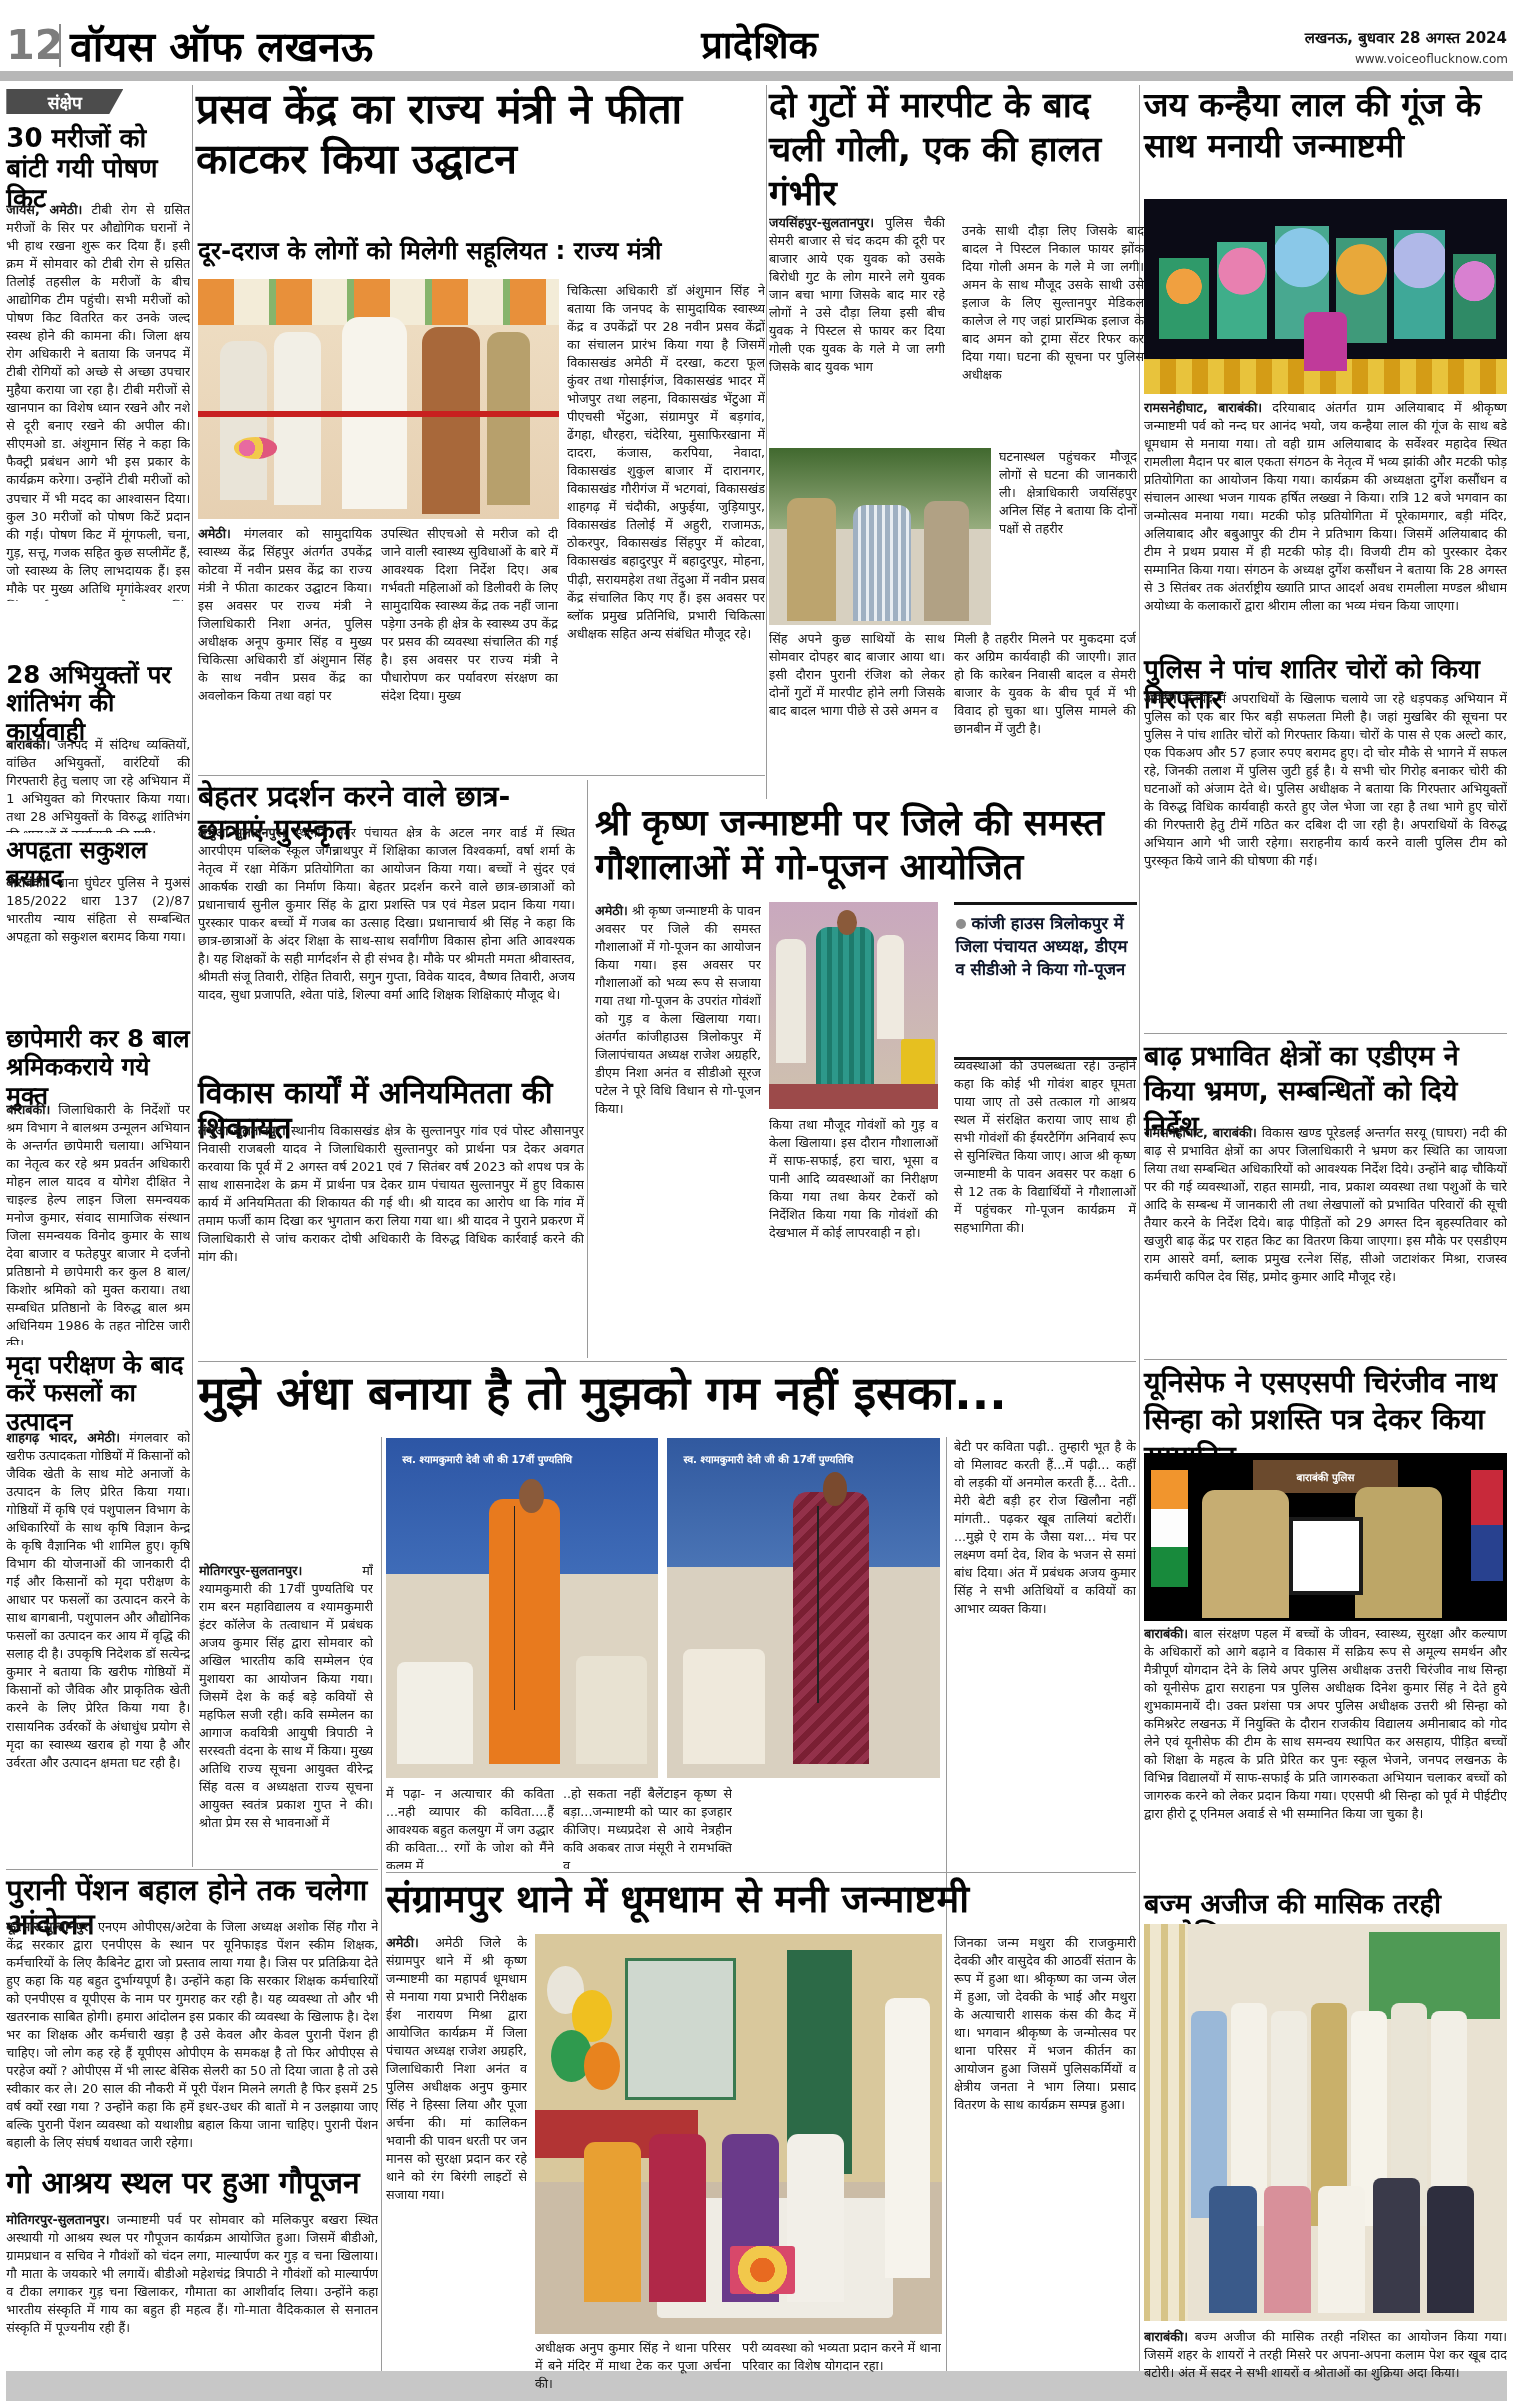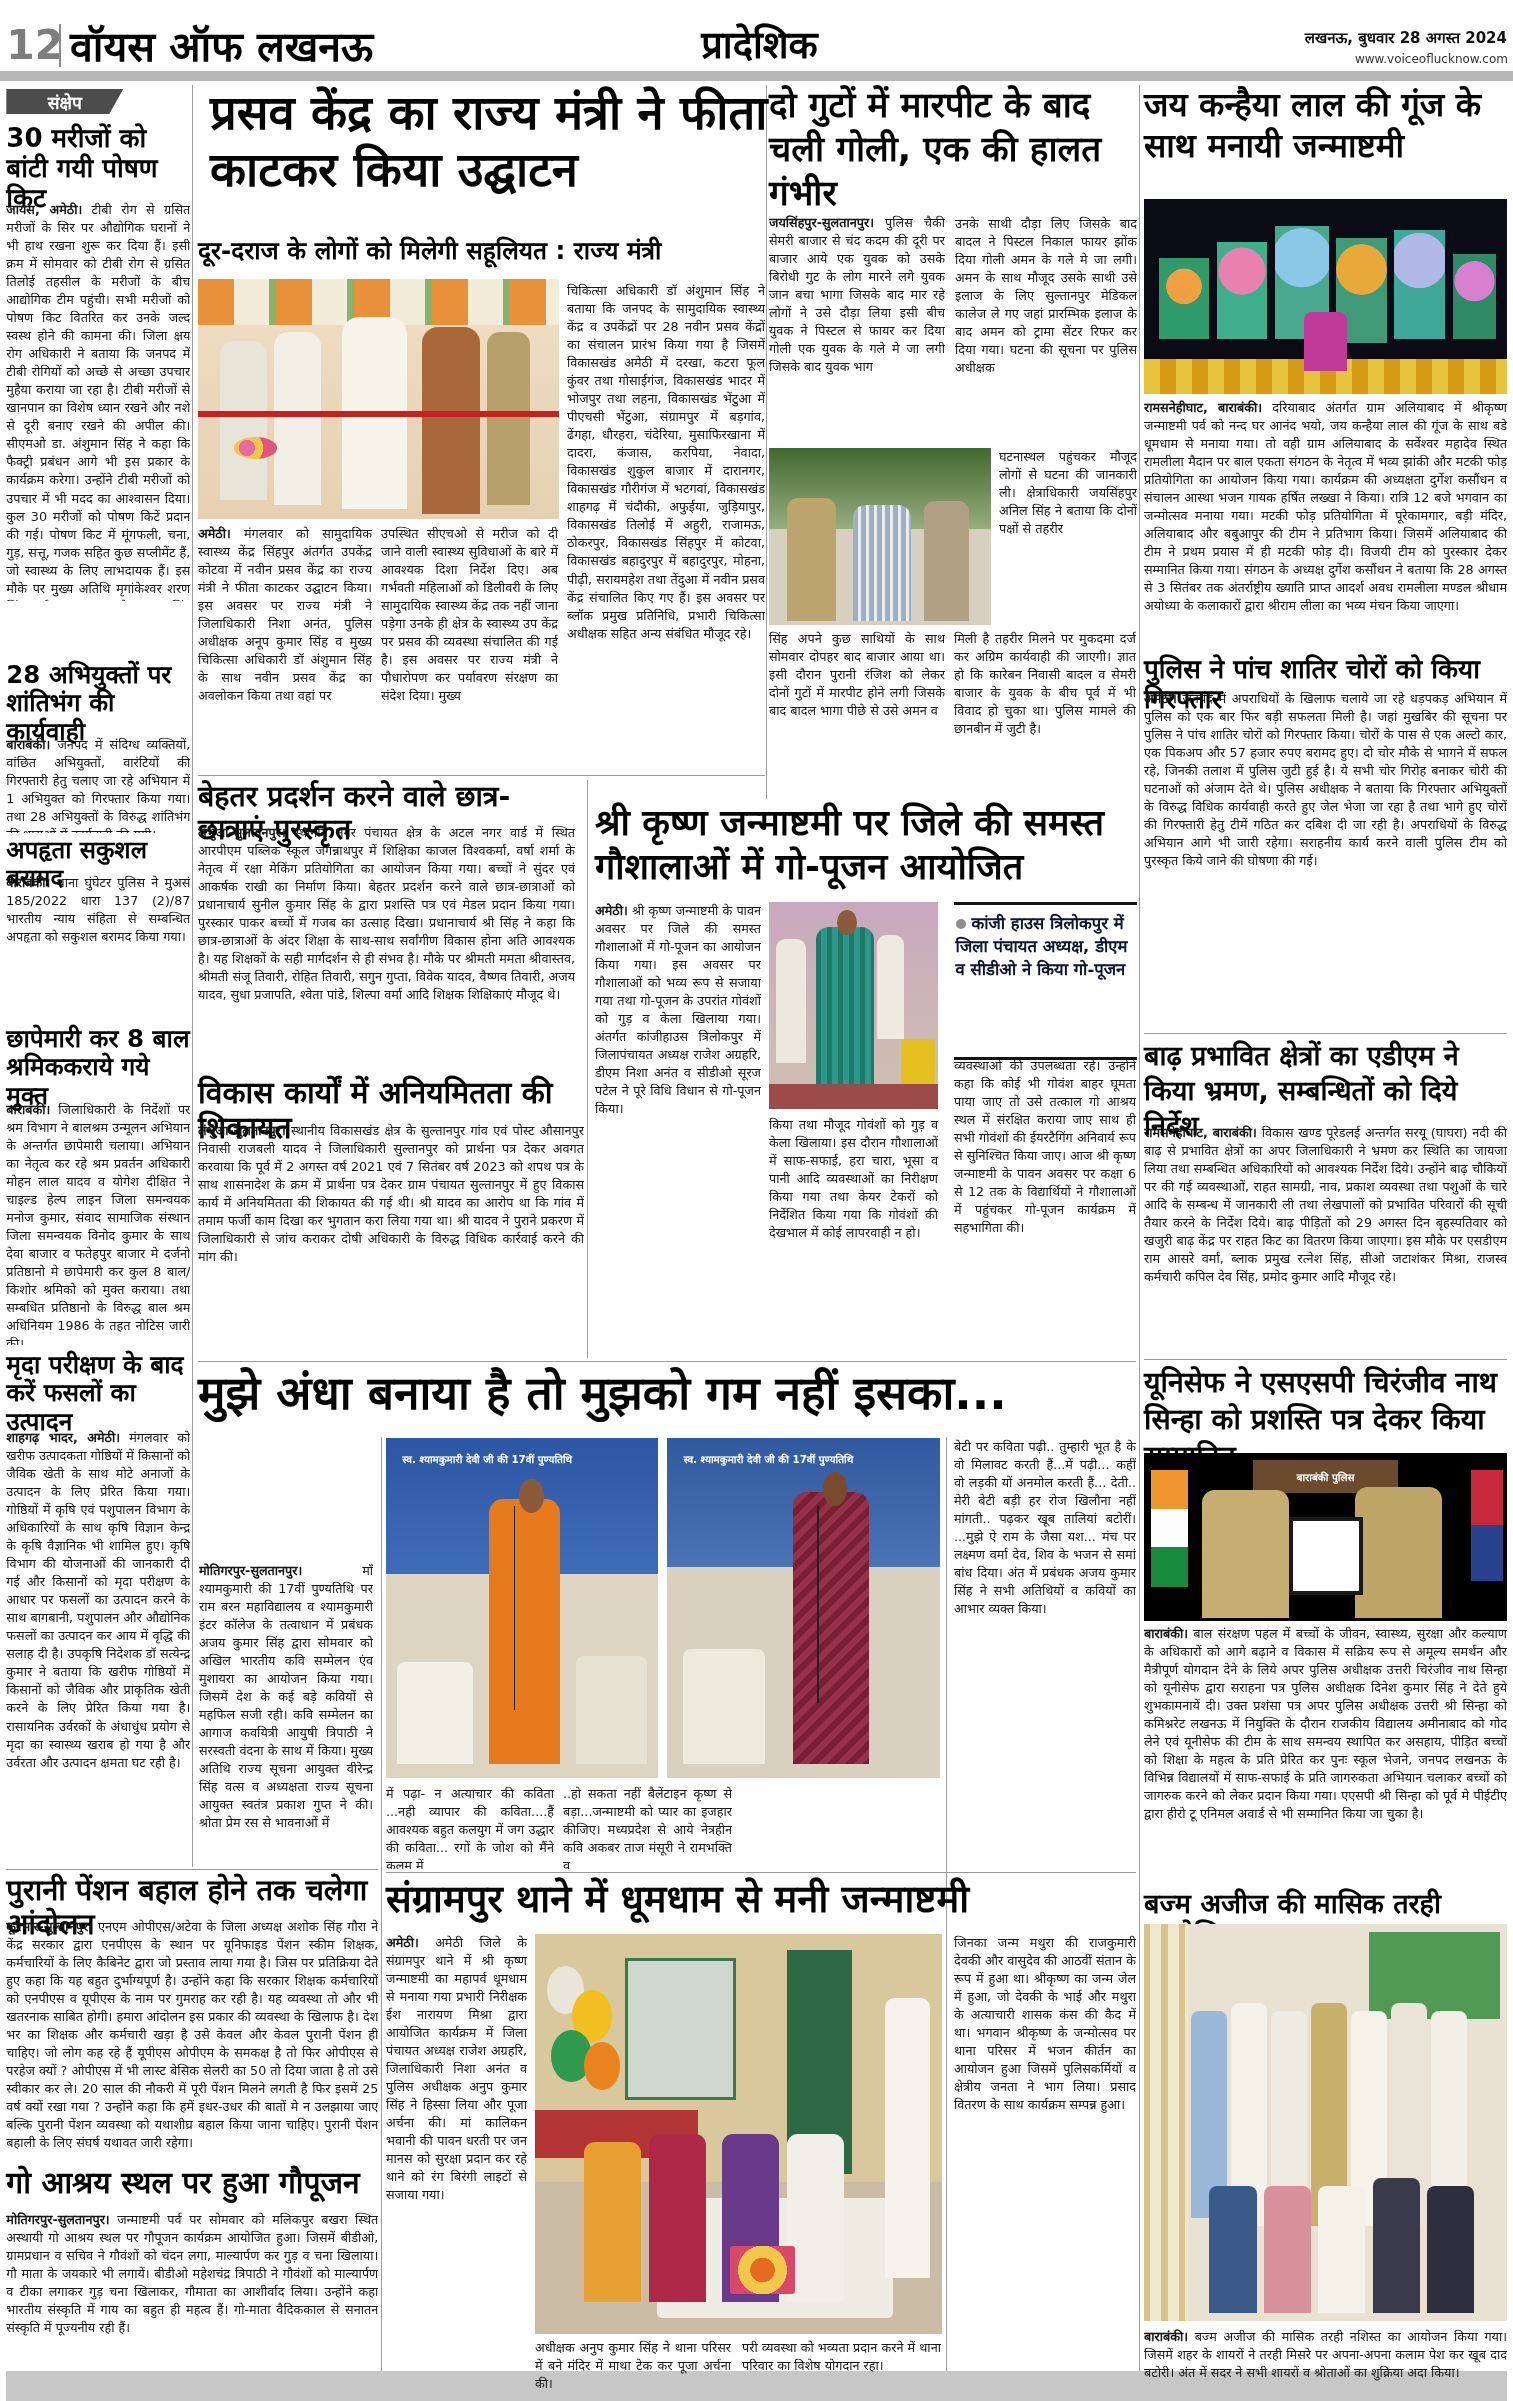--- a/index.html
+++ b/index.html
@@ -61,21 +61,21 @@
 
   <div class="hr" style="left:6.3px;top:1869px;width:372px"></div>
   <div class="abs hl" style="left:6.3px;top:1874px;width:372px;height:40px;font-size:29px">पुरानी पेंशन बहाल होने तक चलेगा आंदोलन</div>
   <p class="abs bt" style="left:6.3px;top:1918px;width:372px;height:244px;margin:0"><b class="dl">कूरेभार-सुल्तानपुर।</b> <span>एनएम ओपीएस/अटेवा के जिला अध्यक्ष अशोक सिंह गौरा ने केंद्र सरकार द्वारा एनपीएस के स्थान पर यूनिफाइड पेंशन स्कीम शिक्षक, कर्मचारियों के लिए कैबिनेट द्वारा जो प्रस्ताव लाया गया है। जिस पर प्रतिक्रिया देते हुए कहा कि यह बहुत दुर्भाग्यपूर्ण है। उन्होंने कहा कि सरकार शिक्षक कर्मचारियों को एनपीएस व यूपीएस के नाम पर गुमराह कर रही है। यह व्यवस्था तो और भी खतरनाक साबित होगी। हमारा आंदोलन इस प्रकार की व्यवस्था के खिलाफ है। देश भर का शिक्षक और कर्मचारी खड़ा है उसे केवल और केवल पुरानी पेंशन ही चाहिए। जो लोग कह रहे हैं यूपीएस ओपीएम के समकक्ष है तो फिर ओपीएस से परहेज क्यों ? ओपीएस में भी लास्ट बेसिक सेलरी का 50 तो दिया जाता है तो उसे स्वीकार कर ले। 20 साल की नौकरी में पूरी पेंशन मिलने लगती है फिर इसमें 25 वर्ष क्यों रखा गया ? उन्होंने कहा कि हमें इधर-उधर की बातों मे न उलझाया जाए बल्कि पुरानी पेंशन व्यवस्था को यथाशीघ्र बहाल किया जाना चाहिए। पुरानी पेंशन बहाली के लिए संघर्ष यथावत जारी रहेगा।</span></p>
 
   <div class="abs hl" style="left:6.3px;top:2166px;width:372px;height:40px;font-size:30px">गो आश्रय स्थल पर हुआ गौपूजन</div>
   <p class="abs bt" style="left:6.3px;top:2211px;width:372px;height:154px;margin:0"><b class="dl">मोतिगरपुर-सुलतानपुर।</b> <span>जन्माष्टमी पर्व पर सोमवार को मलिकपुर बखरा स्थित अस्थायी गो आश्रय स्थल पर गौपूजन कार्यक्रम आयोजित हुआ। जिसमें बीडीओ, ग्रामप्रधान व सचिव ने गौवंशों को चंदन लगा, माल्यार्पण कर गुड़ व चना खिलाया। गौ माता के जयकारे भी लगायें। बीडीओ महेशचंद्र त्रिपाठी ने गौवंशों को माल्यार्पण व टीका लगाकर गुड़ चना खिलाकर, गौमाता का आशीर्वाद लिया। उन्होंने कहा भारतीय संस्कृति में गाय का बहुत ही महत्व हैं। गो-माता वैदिककाल से सनातन संस्कृति में पूज्यनीय रही हैं।</span></p>
 
   <div class="graybar" style="left:6.3px;top:2371px;width:1501px;height:31px;background:#c7c7c7"></div>
 
-  <div class="abs hl" style="left:210px;top:84px;width:567px;height:147px;font-size:47px;line-height:1.22">प्रसव केंद्र का राज्य मंत्री ने फीता काटकर किया उद्घाटन</div>
+  <div class="abs hl" style="left:196px;top:84px;width:567px;height:147px;font-size:41px;line-height:1.22">प्रसव केंद्र का राज्य मंत्री ने फीता काटकर किया उद्घाटन</div>
   <div class="abs hl" style="left:198px;top:237px;width:567px;height:36px;font-size:24.5px">दूर-दराज के लोगों को मिलेगी सहूलियत : राज्य मंत्री</div>
 
   <div class="photo" style="left:198px;top:279px;width:361px;height:240px;background:linear-gradient(180deg,#efdfc5,#e6d0b2)">
     <div class="ph" style="left:0;top:0;width:100%;height:46px;background:repeating-linear-gradient(90deg,#e8903a 0 36px,#f3ecd8 36px 71px,#86b46c 71px 78px)"></div>
     <div class="ph" style="left:6%;top:26%;width:13%;height:66%;background:#e9e4d8;border-radius:14.2px 14.2px 0 0"></div>
     <div class="ph" style="left:21%;top:22%;width:13%;height:72%;background:#f2efe6;border-radius:14.2px 14.2px 0 0"></div>
     <div class="ph" style="left:40%;top:16%;width:18%;height:80%;background:#f7f4ec;border-radius:17.4px 17.4px 0 0"></div>
     <div class="ph" style="left:62%;top:20%;width:16%;height:78%;background:#a8683a;border-radius:16px 16px 0 0"></div>
     <div class="ph" style="left:80%;top:22%;width:12%;height:72%;background:#b7a06c;border-radius:12.7px 12.7px 0 0"></div>
     <div class="ph" style="left:0;top:55%;width:100%;height:5.5px;background:#c8201f"></div>
@@ -88,21 +88,21 @@
 
   <div class="hr" style="left:198px;top:775px;width:567px"></div>
   <div class="abs hl" style="left:198px;top:780px;width:378px;height:40px;font-size:28.5px">बेहतर प्रदर्शन करने वाले छात्र-छात्राएं पुरस्कृत</div>
   <p class="abs bt" style="left:198px;top:824px;width:377px;height:248px;margin:0"><b class="dl">लंभुआ-सुलतानपुर।</b> <span>स्थानीय नगर पंचायत क्षेत्र के अटल नगर वार्ड में स्थित आरपीएम पब्लिक स्कूल जगन्नाथपुर में शिक्षिका काजल विश्वकर्मा, वर्षा शर्मा के नेतृत्व में रक्षा मेकिंग प्रतियोगिता का आयोजन किया गया। बच्चों ने सुंदर एवं आकर्षक राखी का निर्माण किया। बेहतर प्रदर्शन करने वाले छात्र-छात्राओं को प्रधानाचार्य सुनील कुमार सिंह के द्वारा प्रशस्ति पत्र एवं मेडल प्रदान किया गया। पुरस्कार पाकर बच्चों में गजब का उत्साह दिखा। प्रधानाचार्य श्री सिंह ने कहा कि छात्र-छात्राओं के अंदर शिक्षा के साथ-साथ सर्वांगीण विकास होना अति आवश्यक है। यह शिक्षकों के सही मार्गदर्शन से ही संभव है। मौके पर श्रीमती ममता श्रीवास्तव, श्रीमती संजू तिवारी, रोहित तिवारी, सगुन गुप्ता, विवेक यादव, वैष्णव तिवारी, अजय यादव, सुधा प्रजापति, श्वेता पांडे, शिल्पा वर्मा आदि शिक्षक शिक्षिकाएं मौजूद थे।</span></p>
 
   <div class="abs hl" style="left:198px;top:1076px;width:389px;height:41px;font-size:30px">विकास कार्यों में अनियमितता की शिकायत</div>
   <p class="abs bt" style="left:198px;top:1122px;width:386px;height:236px;margin:0"><b class="dl">लंभुआ-सुलतानपुर।</b> <span>स्थानीय विकासखंड क्षेत्र के सुल्तानपुर गांव एवं पोस्ट औसानपुर निवासी राजबली यादव ने जिलाधिकारी सुल्तानपुर को प्रार्थना पत्र देकर अवगत करवाया कि पूर्व में 2 अगस्त वर्ष 2021 एवं 7 सितंबर वर्ष 2023 को शपथ पत्र के साथ शासनादेश के क्रम में प्रार्थना पत्र देकर ग्राम पंचायत सुल्तानपुर में हुए विकास कार्य में अनियमितता की शिकायत की गई थी। श्री यादव का आरोप था कि गांव में तमाम फर्जी काम दिखा कर भुगतान करा लिया गया था। श्री यादव ने पुराने प्रकरण में जिलाधिकारी से जांच कराकर दोषी अधिकारी के विरुद्ध विधिक कार्रवाई करने की मांग की।</span></p>
 
   <div class="abs hl" style="left:769px;top:84px;width:367px;height:123px;font-size:35px;line-height:1.25">दो गुटों में मारपीट के बाद चली गोली, एक की हालत गंभीर</div>
   <p class="abs bt" style="left:769px;top:214px;width:176px;height:231px;margin:0"><b class="dl">जयसिंहपुर-सुलतानपुर।</b> <span>पुलिस चैकी सेमरी बाजार से चंद कदम की दूरी पर बाजार आये एक युवक को उसके बिरोधी गुट के लोग मारने लगे युवक जान बचा भागा जिसके बाद मार रहे लोगों ने उसे दौड़ा लिया इसी बीच युवक ने पिस्टल से फायर कर दिया गोली एक युवक के गले मे जा लगी जिसके बाद युवक भाग</span></p>
-  <p class="abs bt" style="left:954px;top:214px;width:182px;height:231px;margin:1px"><span>उनके साथी दौड़ा लिए जिसके बाद बादल ने पिस्टल निकाल फायर झोंक दिया गोली अमन के गले मे जा लगी। अमन के साथ मौजूद उसके साथी उसे इलाज के लिए सुल्तानपुर मेडिकल कालेज ले गए जहां प्रारम्भिक इलाज के बाद अमन को ट्रामा सेंटर रिफर कर दिया गया। घटना की सूचना पर पुलिस अधीक्षक</span></p>
+  <p class="abs bt" style="left:954px;top:214px;width:182px;height:231px;margin:8px"><span>उनके साथी दौड़ा लिए जिसके बाद बादल ने पिस्टल निकाल फायर झोंक दिया गोली अमन के गले मे जा लगी। अमन के साथ मौजूद उसके साथी उसे इलाज के लिए सुल्तानपुर मेडिकल कालेज ले गए जहां प्रारम्भिक इलाज के बाद अमन को ट्रामा सेंटर रिफर कर दिया गया। घटना की सूचना पर पुलिस अधीक्षक</span></p>
 
   <div class="photo" style="left:769px;top:448px;width:222px;height:177px;background:#d7d0c0">
     <div class="ph" style="left:0;top:0;width:100%;height:46%;background:linear-gradient(180deg,#41692f,#6c955297)"></div>
     <div class="ph" style="left:8%;top:28%;width:22%;height:70%;background:#bca46e;border-radius:11px 11px 0 0"></div>
     <div class="ph" style="left:38%;top:32%;width:26%;height:66%;background:repeating-linear-gradient(90deg,#9fb0c2 0 4.7px,#e8edf2 4.7px 8px);border-radius:12.7px 12.7px 0 0"></div>
     <div class="ph" style="left:70%;top:30%;width:20%;height:68%;background:#b1a184;border-radius:11px 11px 0 0"></div>
   </div>
   <p class="abs bt" style="left:769px;top:630px;width:176px;height:168px;margin:0"><span>सिंह अपने कुछ साथियों के साथ सोमवार दोपहर बाद बाजार आया था। इसी दौरान पुरानी रंजिश को लेकर दोनों गुटों में मारपीट होने लगी जिसके बाद बादल भागा पीछे से उसे अमन व</span></p>
   <p class="abs bt" style="left:999px;top:448px;width:138px;height:177px;margin:0"><span>घटनास्थल पहुंचकर मौजूद लोगों से घटना की जानकारी ली। क्षेत्राधिकारी जयसिंहपुर अनिल सिंह ने बताया कि दोनों पक्षों से तहरीर</span></p>
   <p class="abs bt" style="left:954px;top:630px;width:182px;height:168px;margin:0"><span>मिली है तहरीर मिलने पर मुकदमा दर्ज कर अग्रिम कार्यवाही की जाएगी। ज्ञात हो कि कारेबन निवासी बादल व सेमरी बाजार के युवक के बीच पूर्व में भी विवाद हो चुका था। पुलिस मामले की छानबीन में जुटी है।</span></p>

